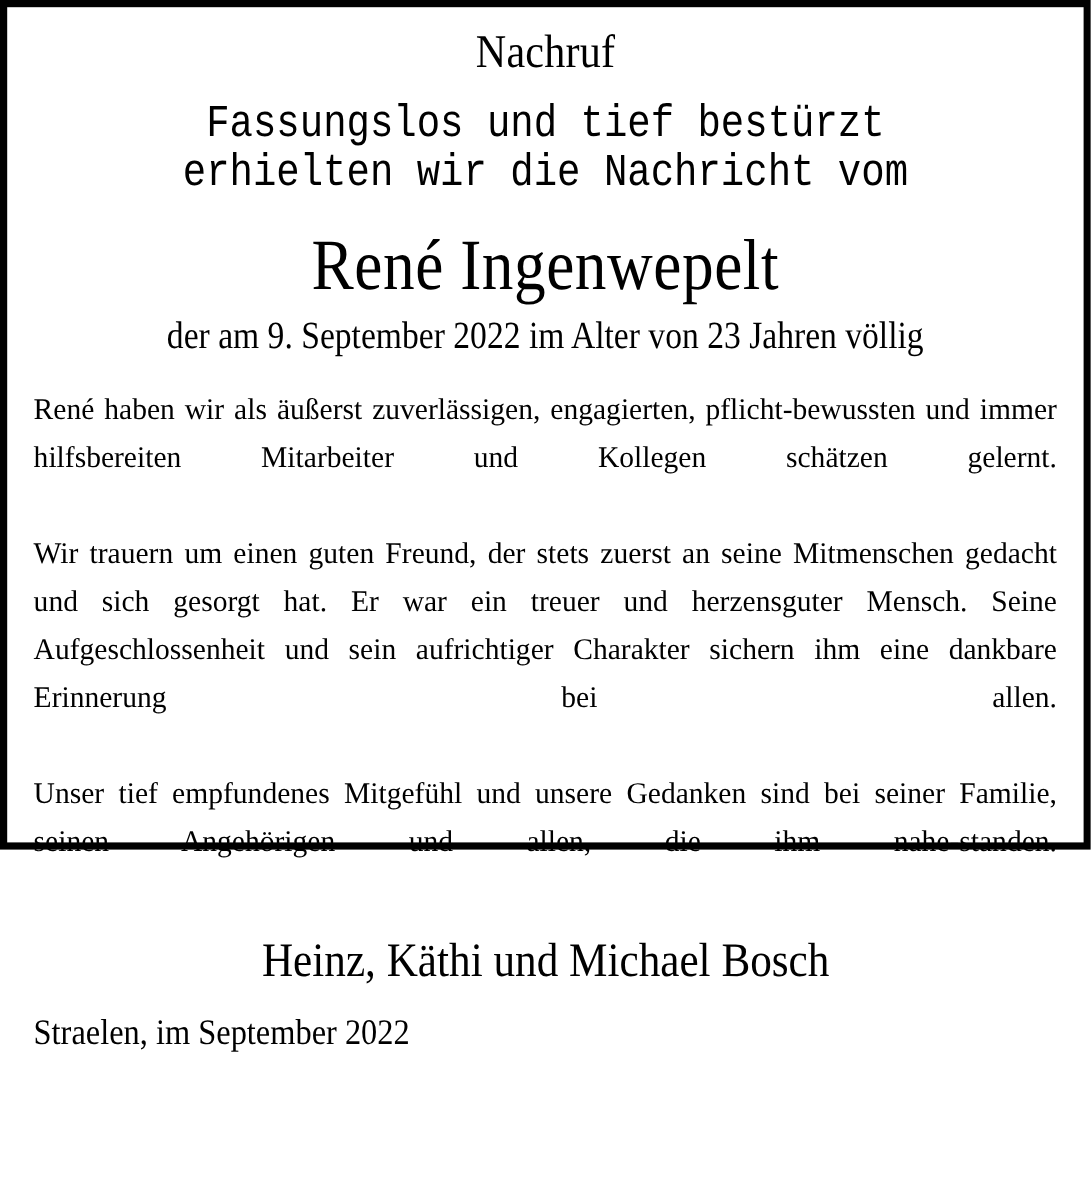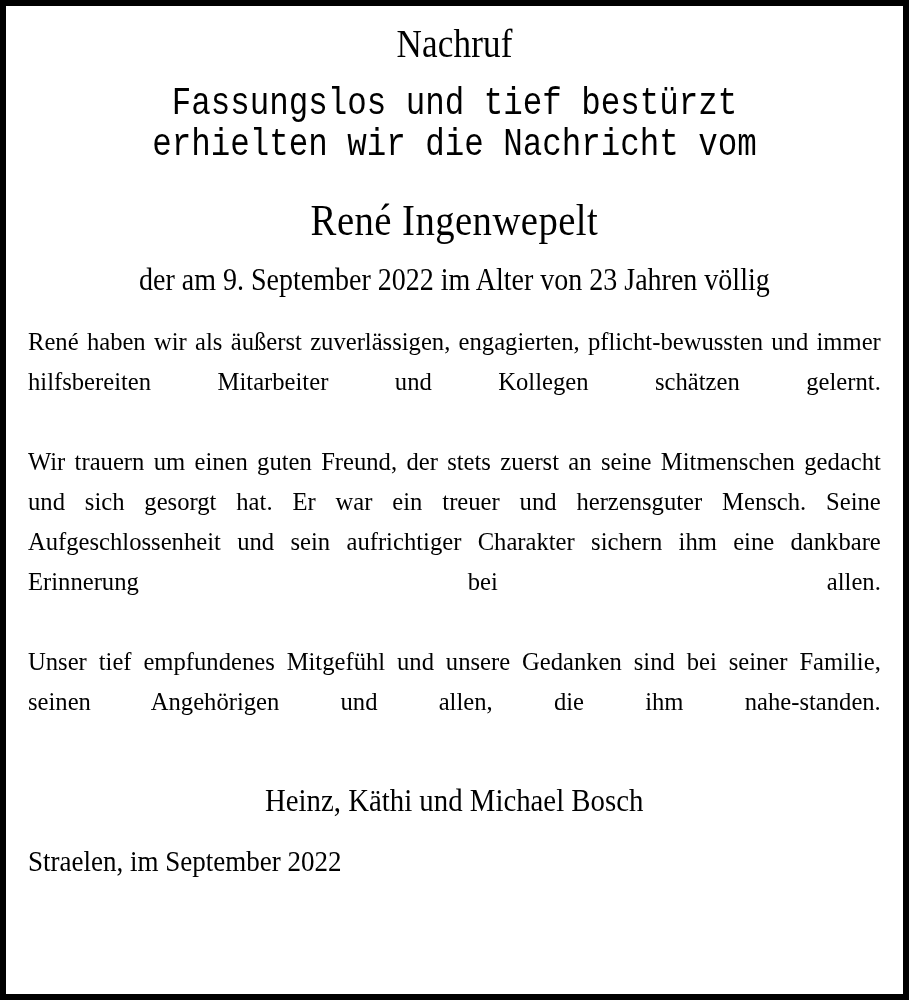--- a/index.html
+++ b/index.html
@@ -11,21 +11,21 @@
     width: 909px;
     height: 1000px;
     overflow: hidden;
     font-family: "Liberation Serif", "DejaVu Serif", serif;
     color: #000000;
   }
 
   #notice {
     box-sizing: border-box;
     width: 909px;
-    height: 1000px;
+    height: 708px;
     border: 6px solid #ef4444;
     background: #ffffff;
     padding: 0 22px;
     position: relative;
   }
 
   
   .title {
     text-align: center;
     font-size: 39px;
@@ -51,21 +51,21 @@
     display: block;
   }
   .intro .line span {
     display: inline-block;
     transform: scaleX(0.855);
   }
 
   
   .name {
     text-align: center;
-    font-size: 44px;
+    font-size: 60px;
     line-height: 72px;
     margin-top: 20px;
     font-weight: 400;
     letter-spacing: 0.5px;
   }
   .name span {
     display: inline-block;
     transform: scaleX(0.88);
   }
 
@@ -101,21 +101,21 @@
   .para::after {
     content: "";
     display: inline-block;
     width: 100%;
     height: 0;
   }
 
   
   .signature {
     text-align: center;
-    font-size: 32px;
+    font-size: 40px;
     line-height: 40px;
     margin-top: 18px;
   }
   .signature .line {
     display: block;
   }
   .signature .line span {
     display: inline-block;
     transform: scaleX(0.90);
   }

